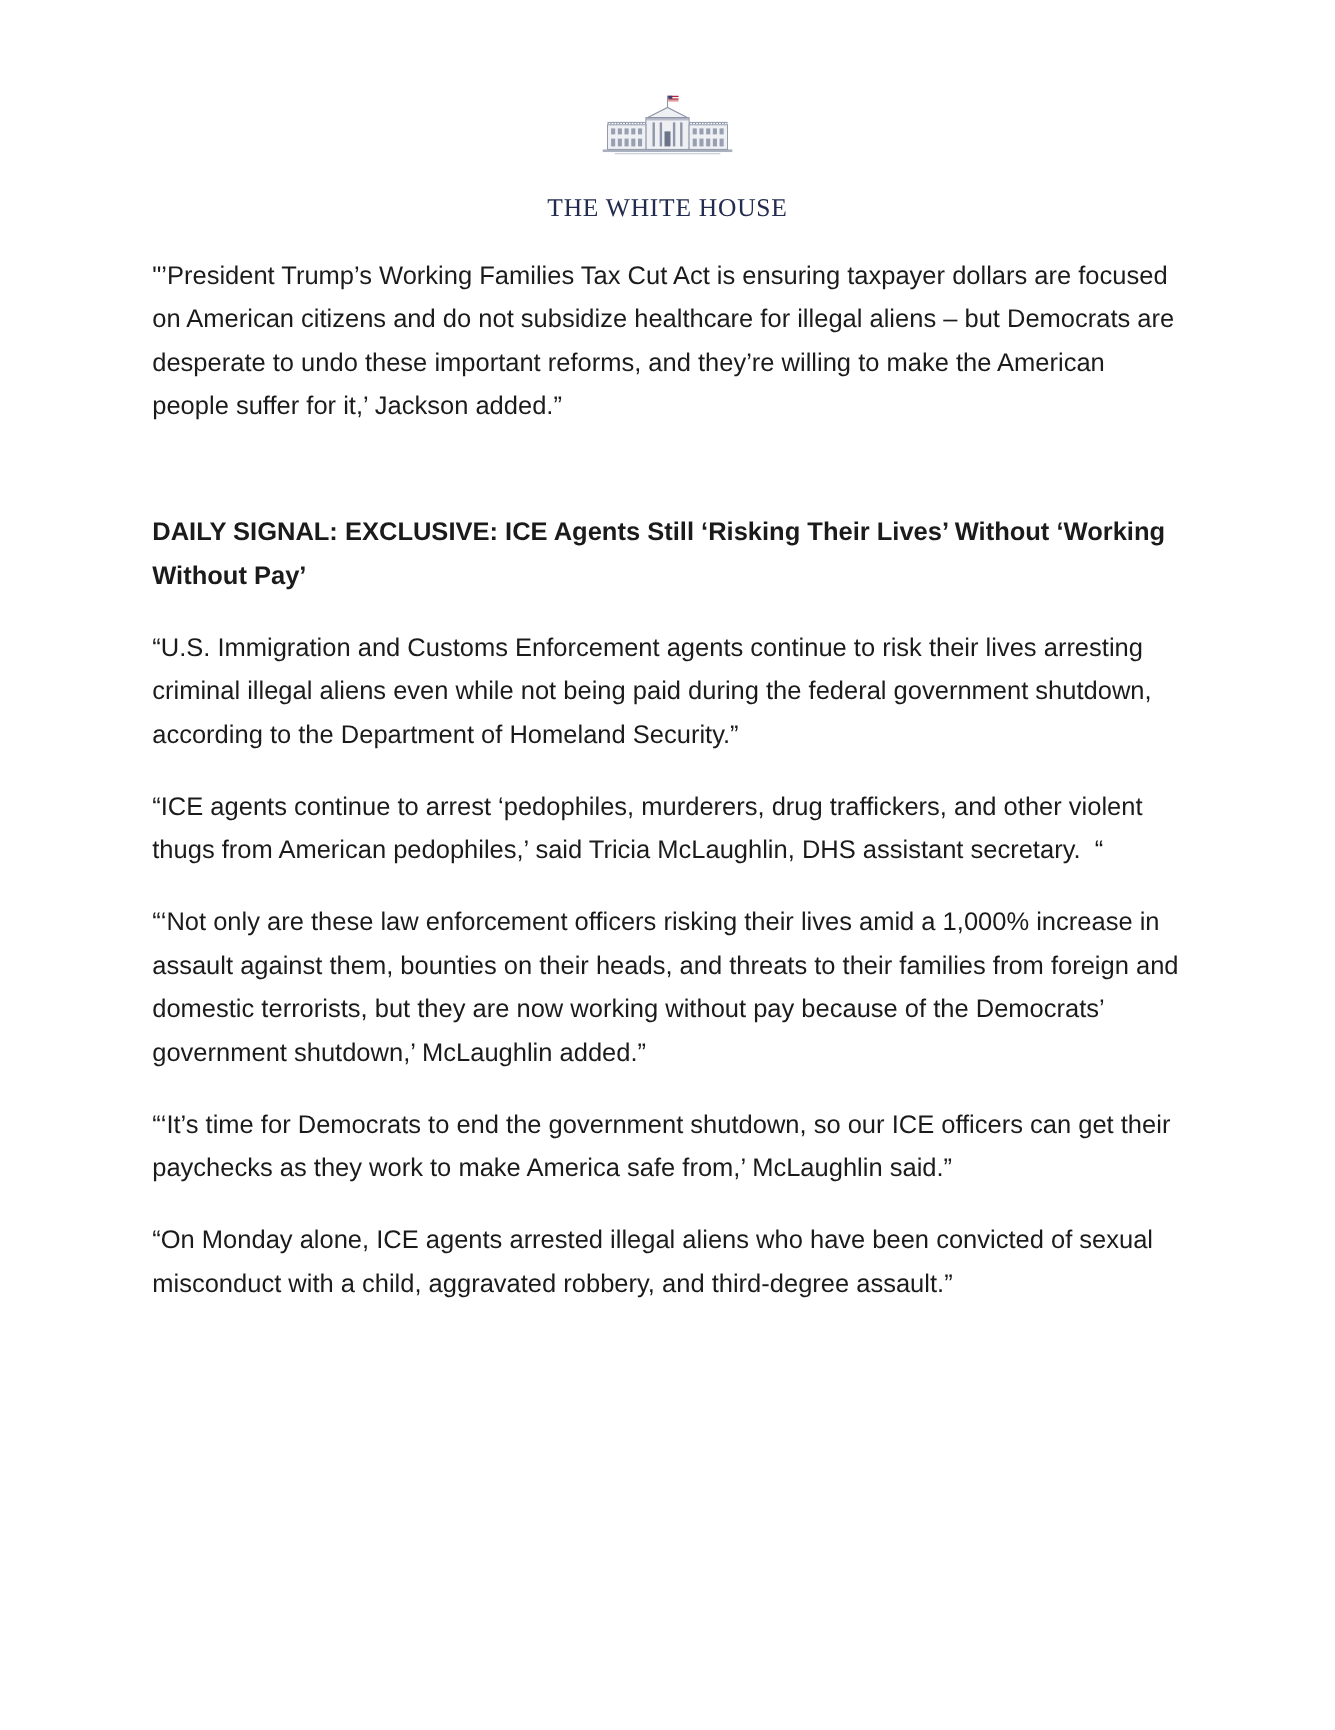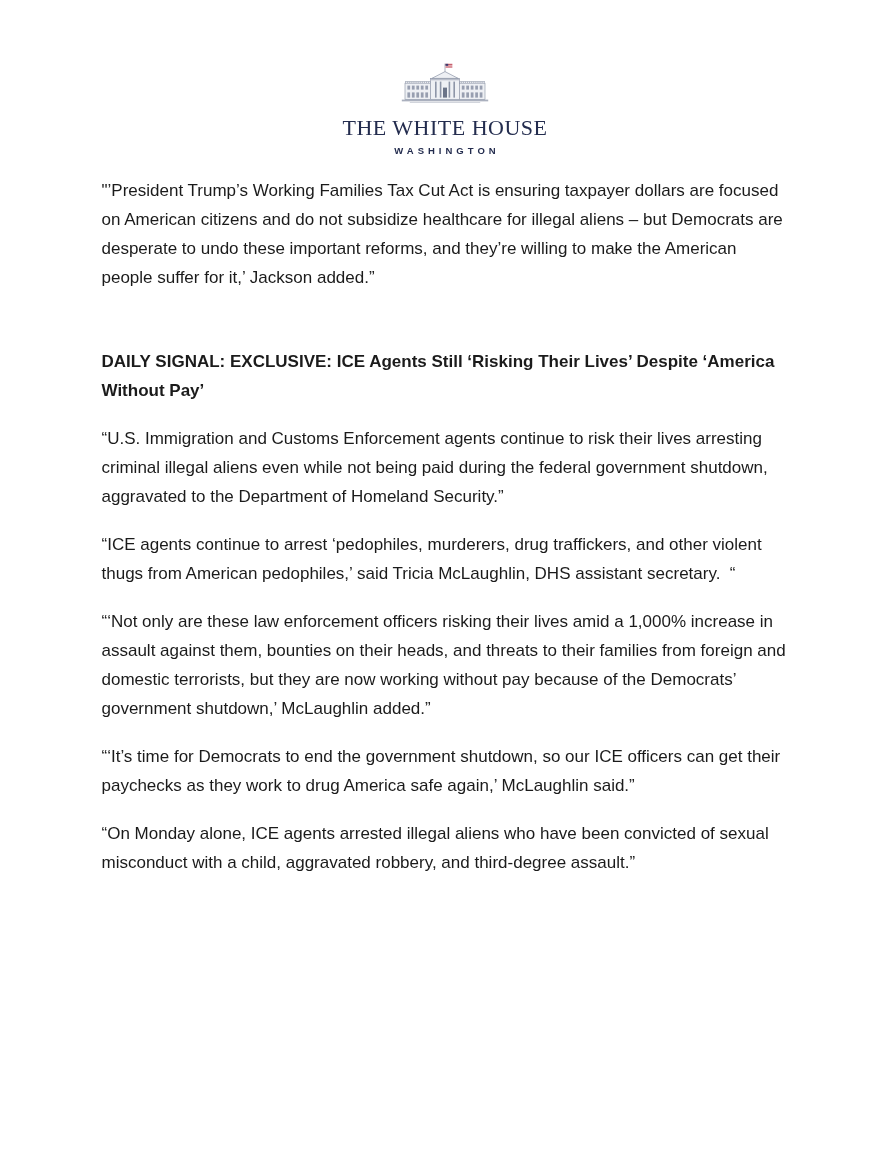--- a/index.html
+++ b/index.html
@@ -20,23 +20,23 @@
     font-family: "Liberation Sans", "DejaVu Sans", sans-serif;
     color: var(--ink);
   }
   .letterhead {
     width: 687px;
     margin: 0 auto;
     text-align: center;
   }
   .logo-art { display: block; margin: 0 auto; width: 96px; height: 48px; }
   .logo-title {
-    margin-top: 7px;
+    margin-top: 21px;
     font-family: "Liberation Serif", "DejaVu Serif", serif;
-    font-size: 22px;
+    font-size: 17px;
     letter-spacing: 0.5px;
     color: var(--brand);
     white-space: nowrap;
   }
   .logo-subtitle {
     margin-top: 4px;
     font-size: 9.5px;
     font-weight: 600;
     letter-spacing: 4px;
     padding-left: 4px; 
@@ -116,26 +116,25 @@
       <rect x="81" y="37.5" width="3.4" height="6.5" class="e-fill" opacity="0.9"></rect>
       <rect x="86.6" y="37.5" width="3.4" height="6.5" class="e-fill" opacity="0.9"></rect>
       <rect x="92.2" y="37.5" width="3.4" height="6.5" class="e-fill" opacity="0.9"></rect>
       <rect x="97.8" y="37.5" width="3.4" height="6.5" class="e-fill" opacity="0.9"></rect>
       <rect x="103.4" y="37.5" width="3.4" height="6.5" class="e-fill" opacity="0.9"></rect>
 
       <rect x="6" y="46.5" width="108" height="2.2" class="e-fill" opacity="0.75"></rect>
       <rect x="16" y="49.5" width="88" height="1.1" class="e-fill" opacity="0.45"></rect>
     </svg>
     <div class="logo-title">THE WHITE HOUSE</div>
-    <div class="logo-subtitle">WASHINGTON</div>
   </header>
 
   <main class="doc">
     <p class="block paragraph">"’President Trump’s Working Families Tax Cut Act is ensuring taxpayer dollars are focused on American citizens and do not subsidize healthcare for illegal aliens – but Democrats are desperate to undo these important reforms, and they’re willing to make the American people suffer for it,’ Jackson added.”</p>
-    <p class="block heading">DAILY SIGNAL: EXCLUSIVE: ICE Agents Still ‘Risking Their Lives’ Despite ‘America Without Pay’</p>
-    <p class="block paragraph">“U.S. Immigration and Customs Enforcement agents continue to risk their lives arresting criminal illegal aliens even while not being paid during the federal government shutdown, aggravated to the Department of Homeland Security.”</p>
+    <p class="block heading">DAILY SIGNAL: EXCLUSIVE: ICE Agents Still ‘Risking Their Lives’ Without ‘Working Without Pay’</p>
+    <p class="block paragraph">“U.S. Immigration and Customs Enforcement agents continue to risk their lives arresting criminal illegal aliens even while not being paid during the federal government shutdown, according to the Department of Homeland Security.”</p>
     <p class="block paragraph">“ICE agents continue to arrest ‘pedophiles, murderers, drug traffickers, and other violent thugs from American pedophiles,’ said Tricia McLaughlin, DHS assistant secretary.  “</p>
     <p class="block paragraph">“‘Not only are these law enforcement officers risking their lives amid a 1,000% increase in assault against them, bounties on their heads, and threats to their families from foreign and domestic terrorists, but they are now working without pay because of the Democrats’ government shutdown,’ McLaughlin added.”</p>
-    <p class="block paragraph">“‘It’s time for Democrats to end the government shutdown, so our ICE officers can get their paychecks as they work to drug America safe again,’ McLaughlin said.”</p>
+    <p class="block paragraph">“‘It’s time for Democrats to end the government shutdown, so our ICE officers can get their paychecks as they work to make America safe from,’ McLaughlin said.”</p>
     <p class="block paragraph">“On Monday alone, ICE agents arrested illegal aliens who have been convicted of sexual misconduct with a child, aggravated robbery, and third-degree assault.”</p>
   </main>
 
 </div>
 
 </body></html>

